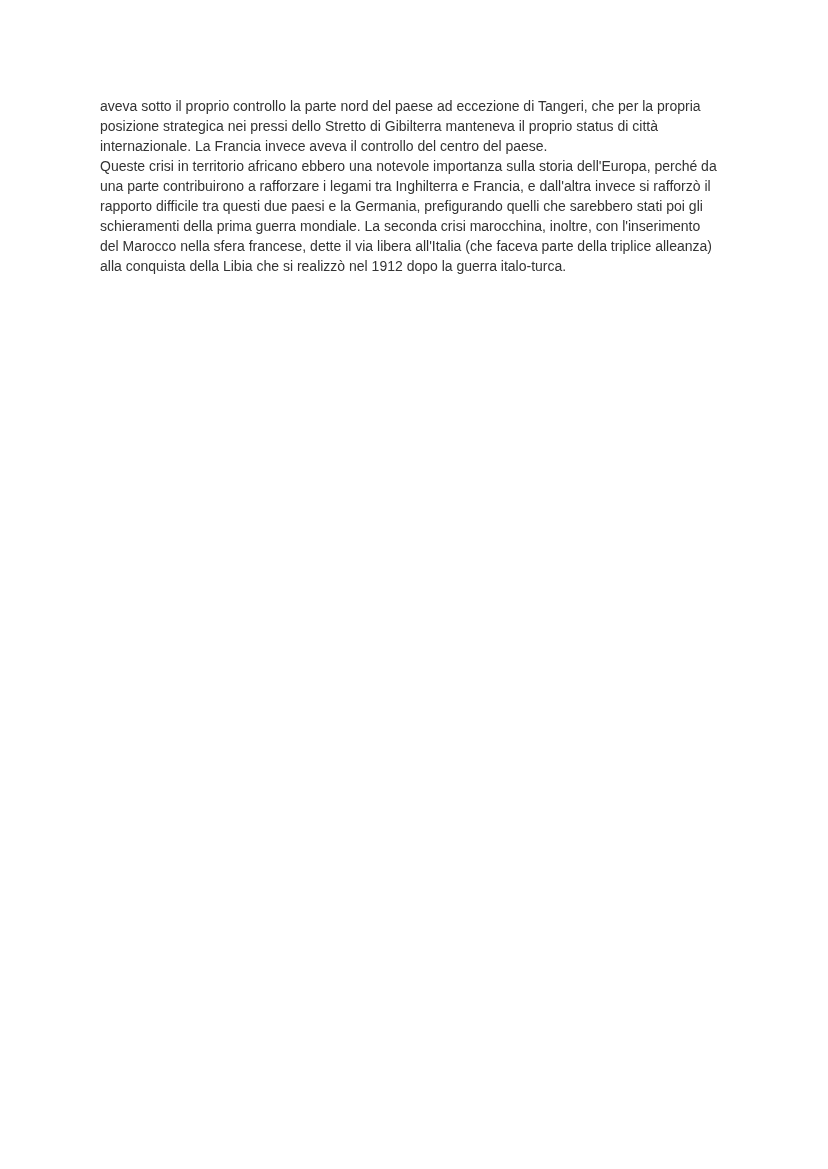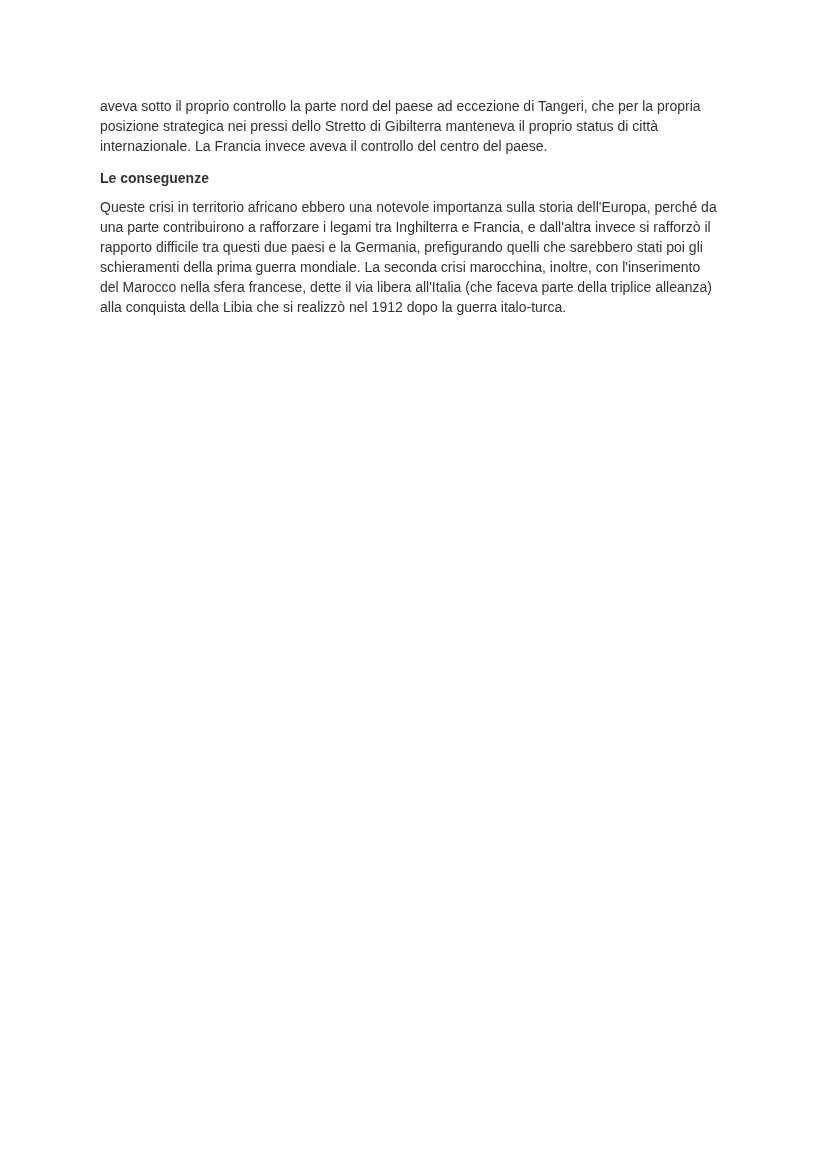--- a/index.html
+++ b/index.html
@@ -34,16 +34,15 @@
     margin: 12px 0 9px 0;
     color: #333333;
   }
 </style>
 </head>
 <body>
 
 <div class="page">
   <div class="content">
     <p class="para">aveva sotto il proprio controllo la parte nord del paese ad eccezione di Tangeri, che per la propria posizione strategica nei pressi dello Stretto di Gibilterra manteneva il proprio status di città internazionale. La Francia invece aveva il controllo del centro del paese.</p>
-    <h2 class="section-heading">Le conseguenze</h2>
     <p class="para">Queste crisi in territorio africano ebbero una notevole importanza sulla storia dell'Europa, perché da una parte contribuirono a rafforzare i legami tra Inghilterra e Francia, e dall'altra invece si rafforzò il rapporto difficile tra questi due paesi e la Germania, prefigurando quelli che sarebbero stati poi gli schieramenti della prima guerra mondiale. La seconda crisi marocchina, inoltre, con l'inserimento del Marocco nella sfera francese, dette il via libera all'Italia (che faceva parte della triplice alleanza) alla conquista della Libia che si realizzò nel 1912 dopo la guerra italo-turca.</p>
   </div>
 </div>
 
 </body></html>

